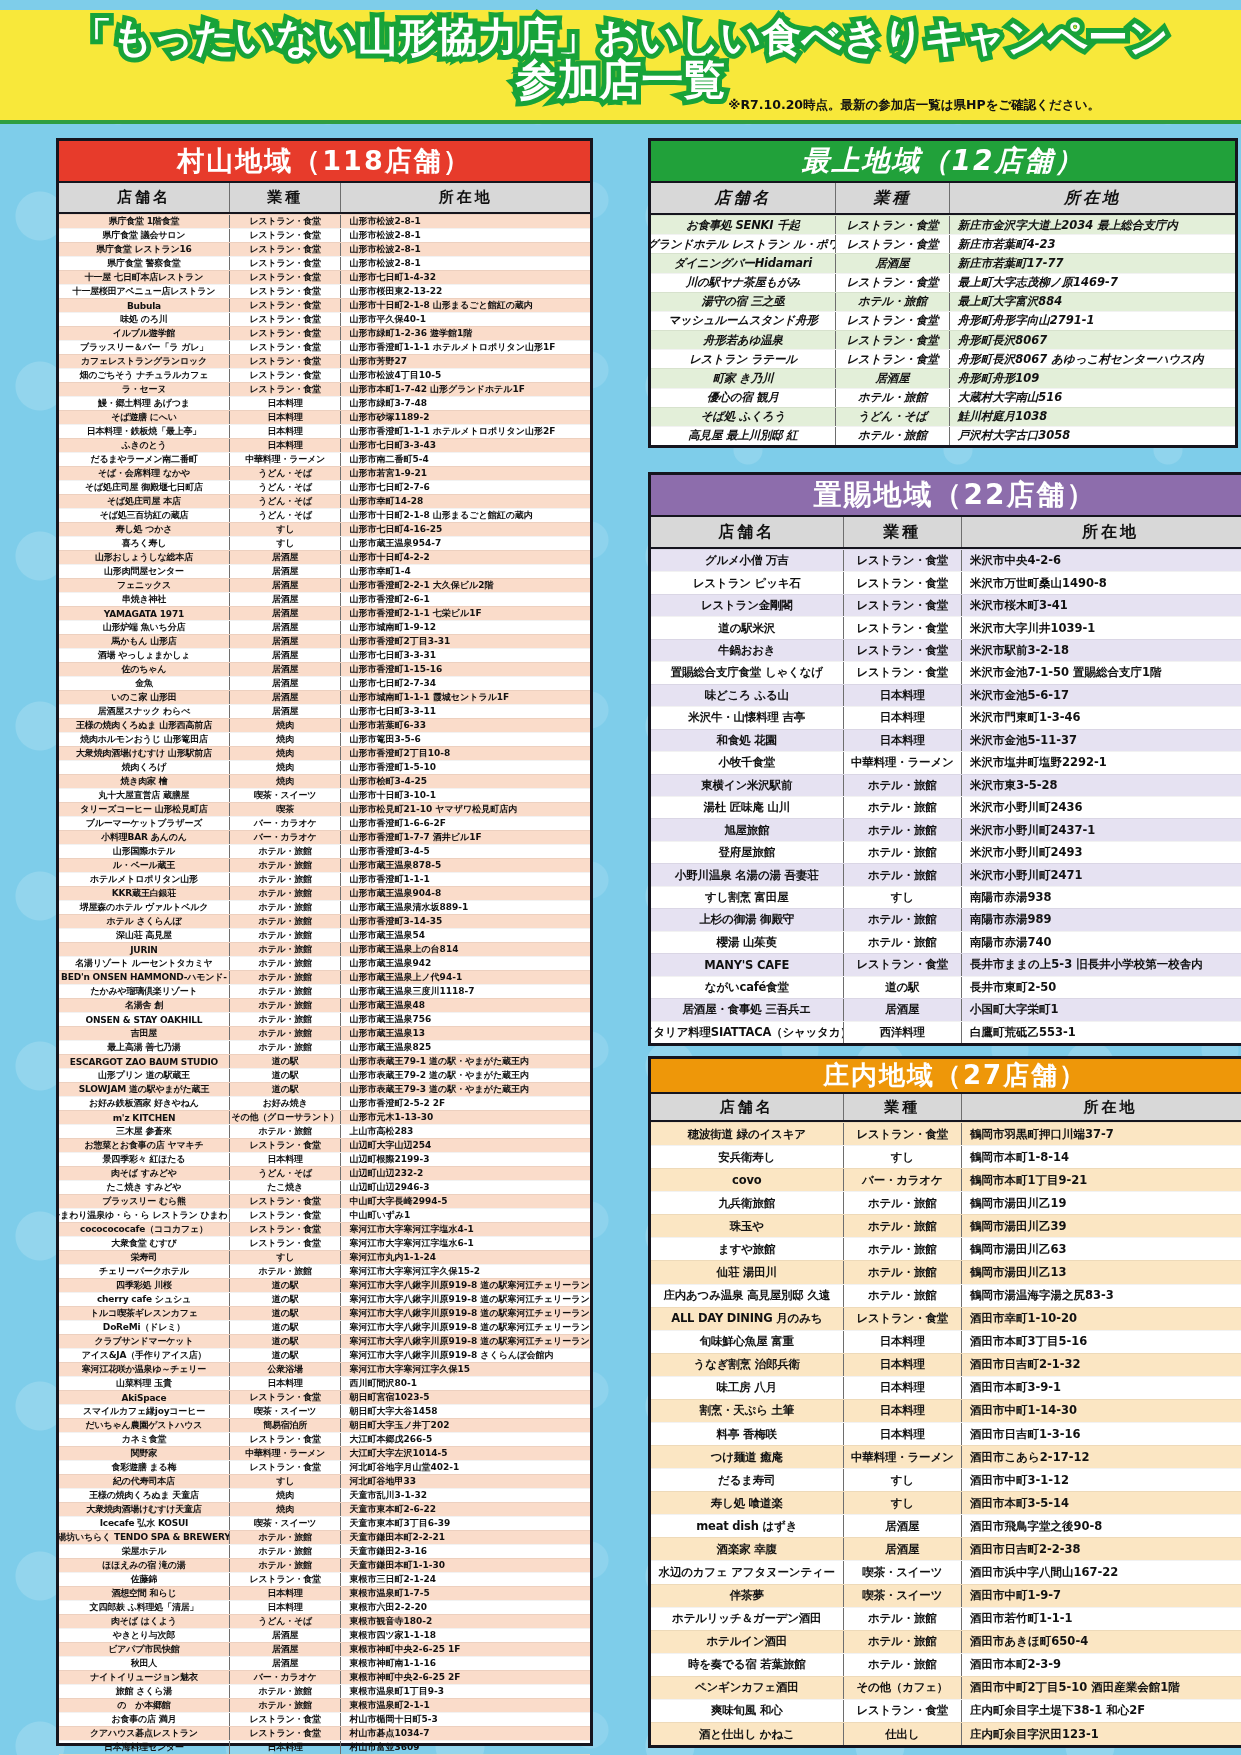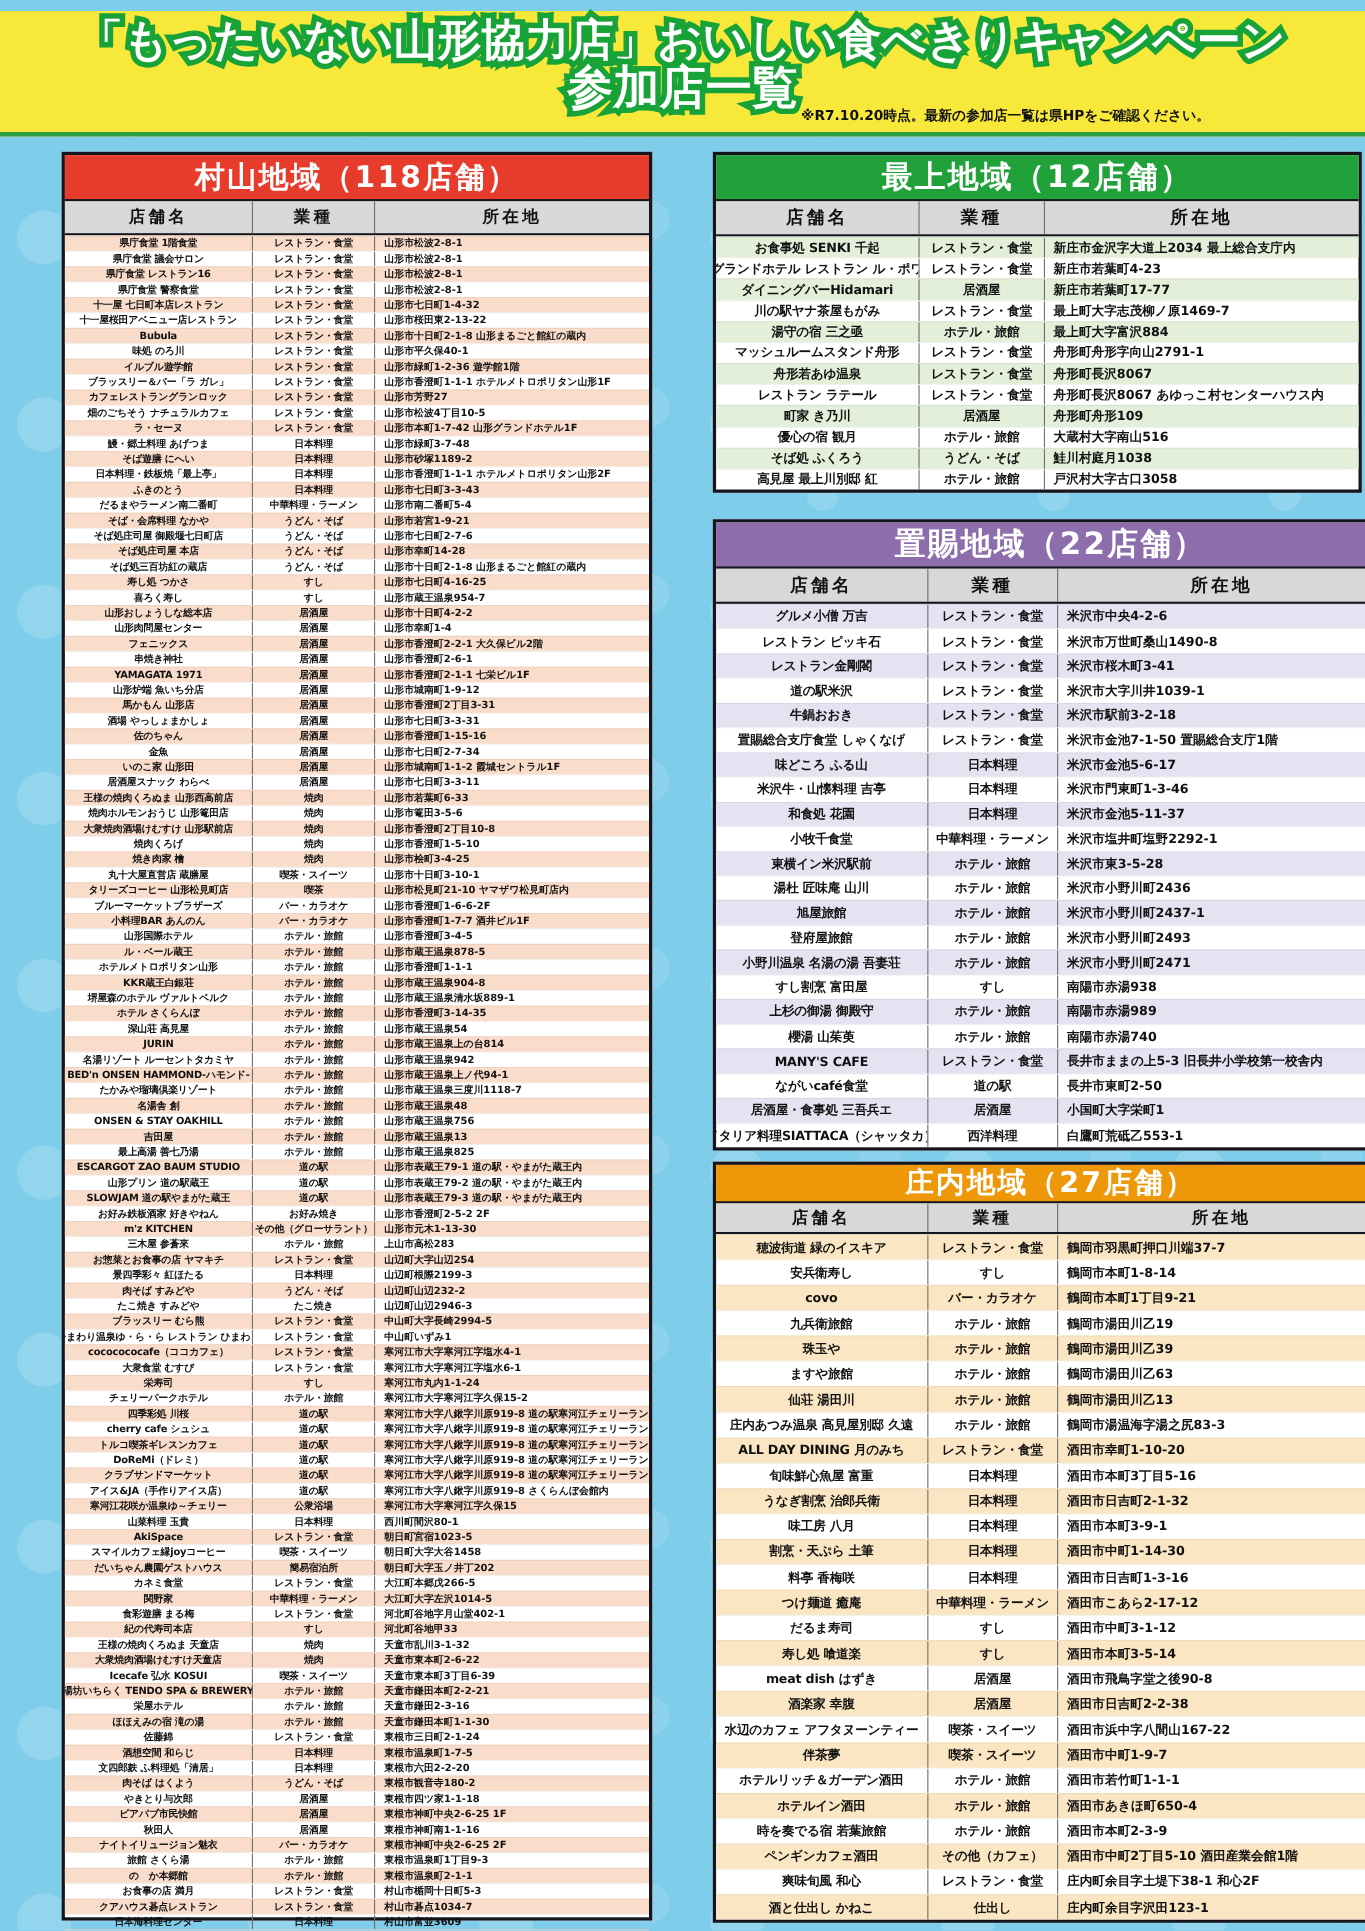--- a/index.html
+++ b/index.html
@@ -35,21 +35,21 @@
   .trow .tcell{display:flex;align-items:center;font-weight:bold;color:#111;}
   .trow .c0,.trow .c1{justify-content:center;letter-spacing:-0.2px;}
   .trow .c2{justify-content:flex-start;padding-left:8px;}
   
   #region-0{left:20px;top:138px;width:537px;height:1608px;}
   #region-0 .region-bar{height:40px;font-size:27px;}
   #region-0 .thead{height:29px;font-size:15px;}
   #region-0 .c0{width:32%;}#region-0 .c1{width:21%;}#region-0 .c2{width:47%;}
   #region-0 .trow{font-size:9px;}
   
-  #region-1{left:612px;top:138px;width:590px;height:310px;}
+  #region-1{left:612px;top:138px;width:590px;height:310px;font-style:italic;}
   #region-2{left:612px;top:472px;width:614px;height:574px;justify-content:flex-end;}
   #region-3{left:612px;top:1056px;width:614px;height:692px;}
   #region-1 .region-bar,#region-2 .region-bar{height:40px;font-size:28px;}
   #region-3 .region-bar{height:33px;font-size:26px;}
   #region-1 .thead,#region-2 .thead{height:30px;font-size:16px;}
   #region-3 .thead{height:26px;font-size:15px;}
   #region-1 .c0,#region-2 .c0,#region-3 .c0{width:31.5%;}
   #region-1 .c1,#region-2 .c1,#region-3 .c1{width:19.5%;}
   #region-1 .c2,#region-2 .c2,#region-3 .c2{width:49%;}
   #region-1 .trow,#region-2 .trow,#region-3 .trow{font-size:11.5px;}
@@ -244,21 +244,21 @@
         <div class="tcell c2">山形市香澄町1-15-16</div>
       </div>
       <div class="trow">
         <div class="tcell c0">金魚</div>
         <div class="tcell c1">居酒屋</div>
         <div class="tcell c2">山形市七日町2-7-34</div>
       </div>
       <div class="trow">
         <div class="tcell c0">いのこ家 山形田</div>
         <div class="tcell c1">居酒屋</div>
-        <div class="tcell c2">山形市城南町1-1-2 霞城セントラル1F</div>
+        <div class="tcell c2">山形市城南町1-1-1 霞城セントラル1F</div>
       </div>
       <div class="trow">
         <div class="tcell c0">居酒屋スナック わらべ</div>
         <div class="tcell c1">居酒屋</div>
         <div class="tcell c2">山形市七日町3-3-11</div>
       </div>
       <div class="trow">
         <div class="tcell c0">王様の焼肉くろぬま 山形西高前店</div>
         <div class="tcell c1">焼肉</div>
         <div class="tcell c2">山形市若葉町6-33</div>

